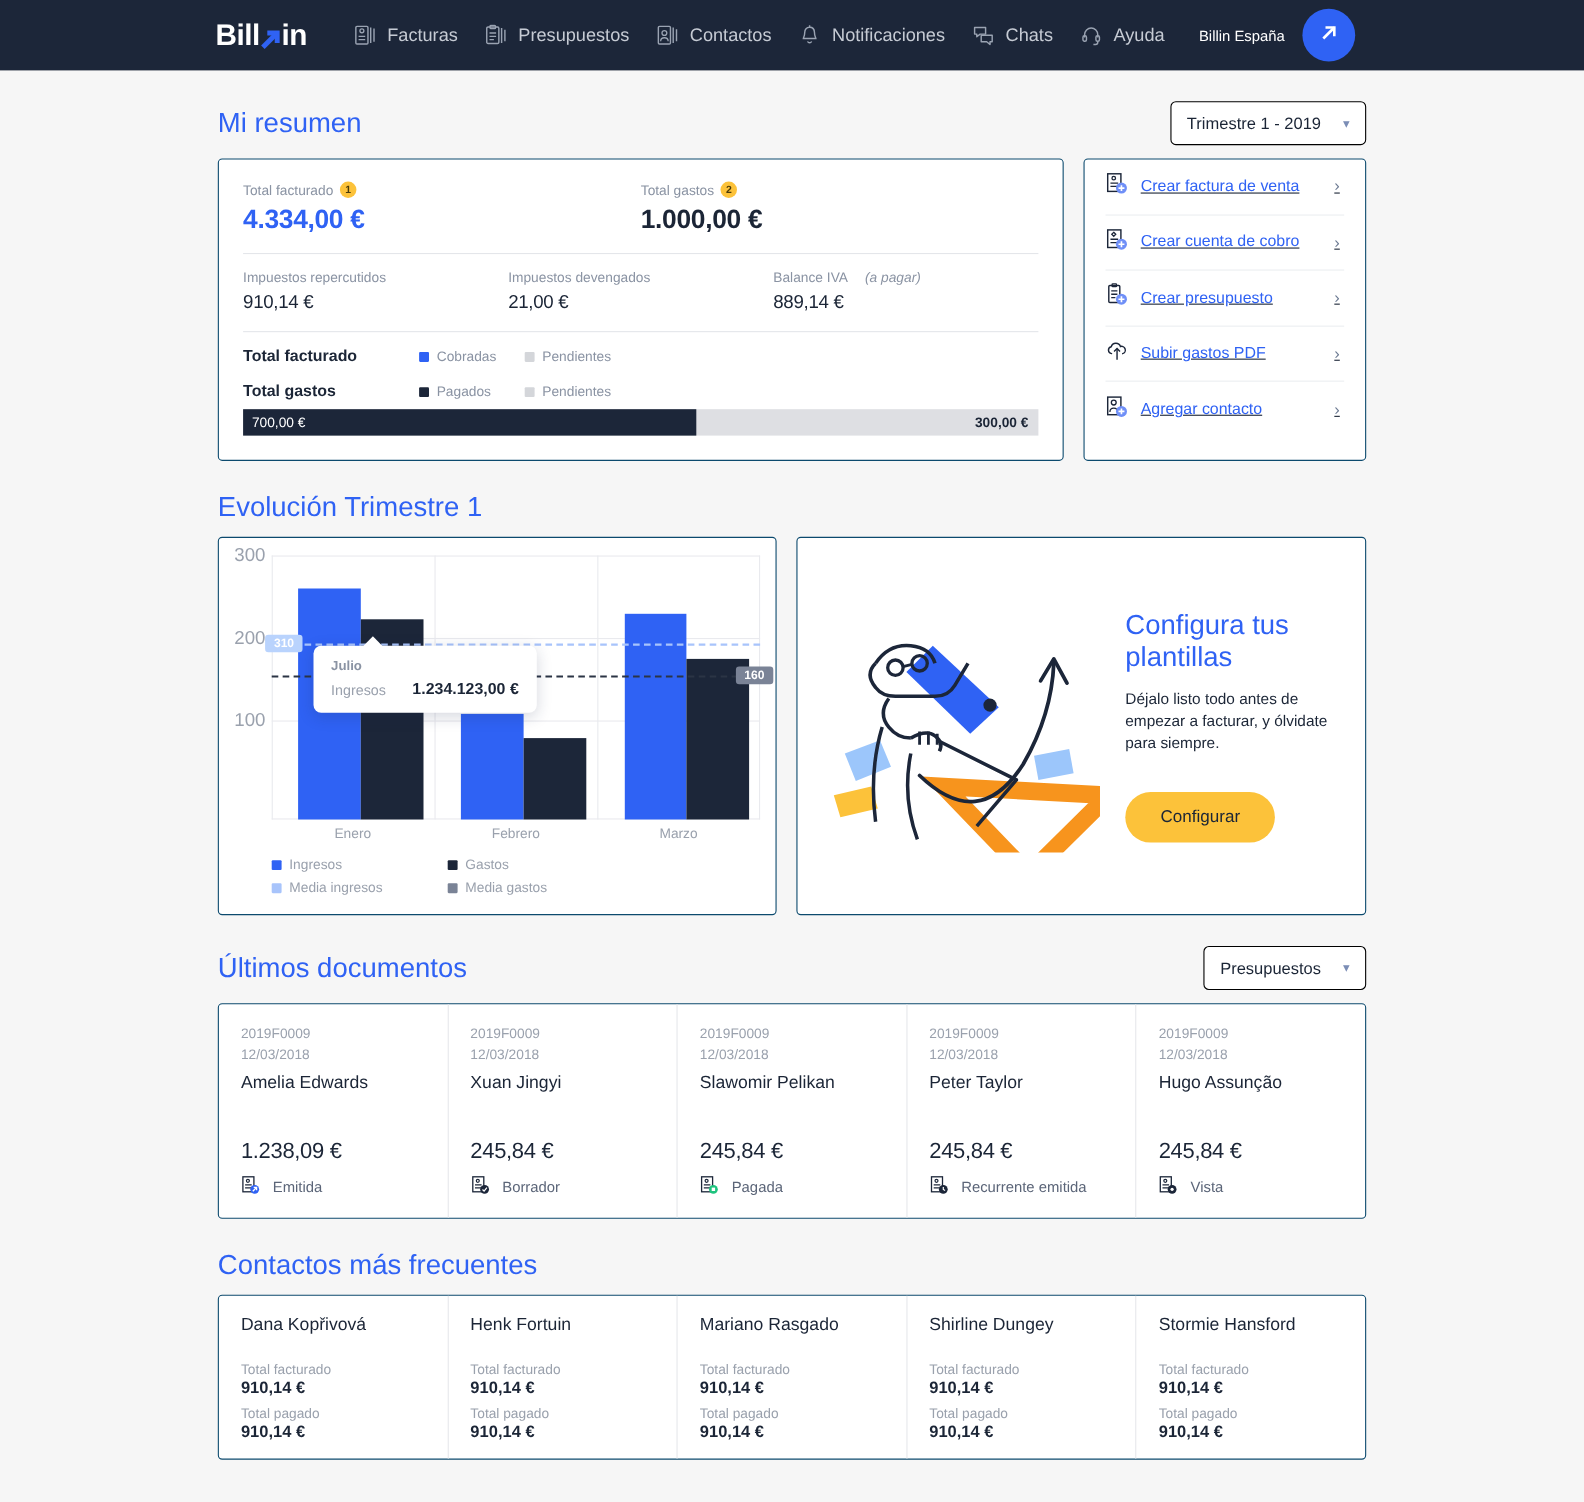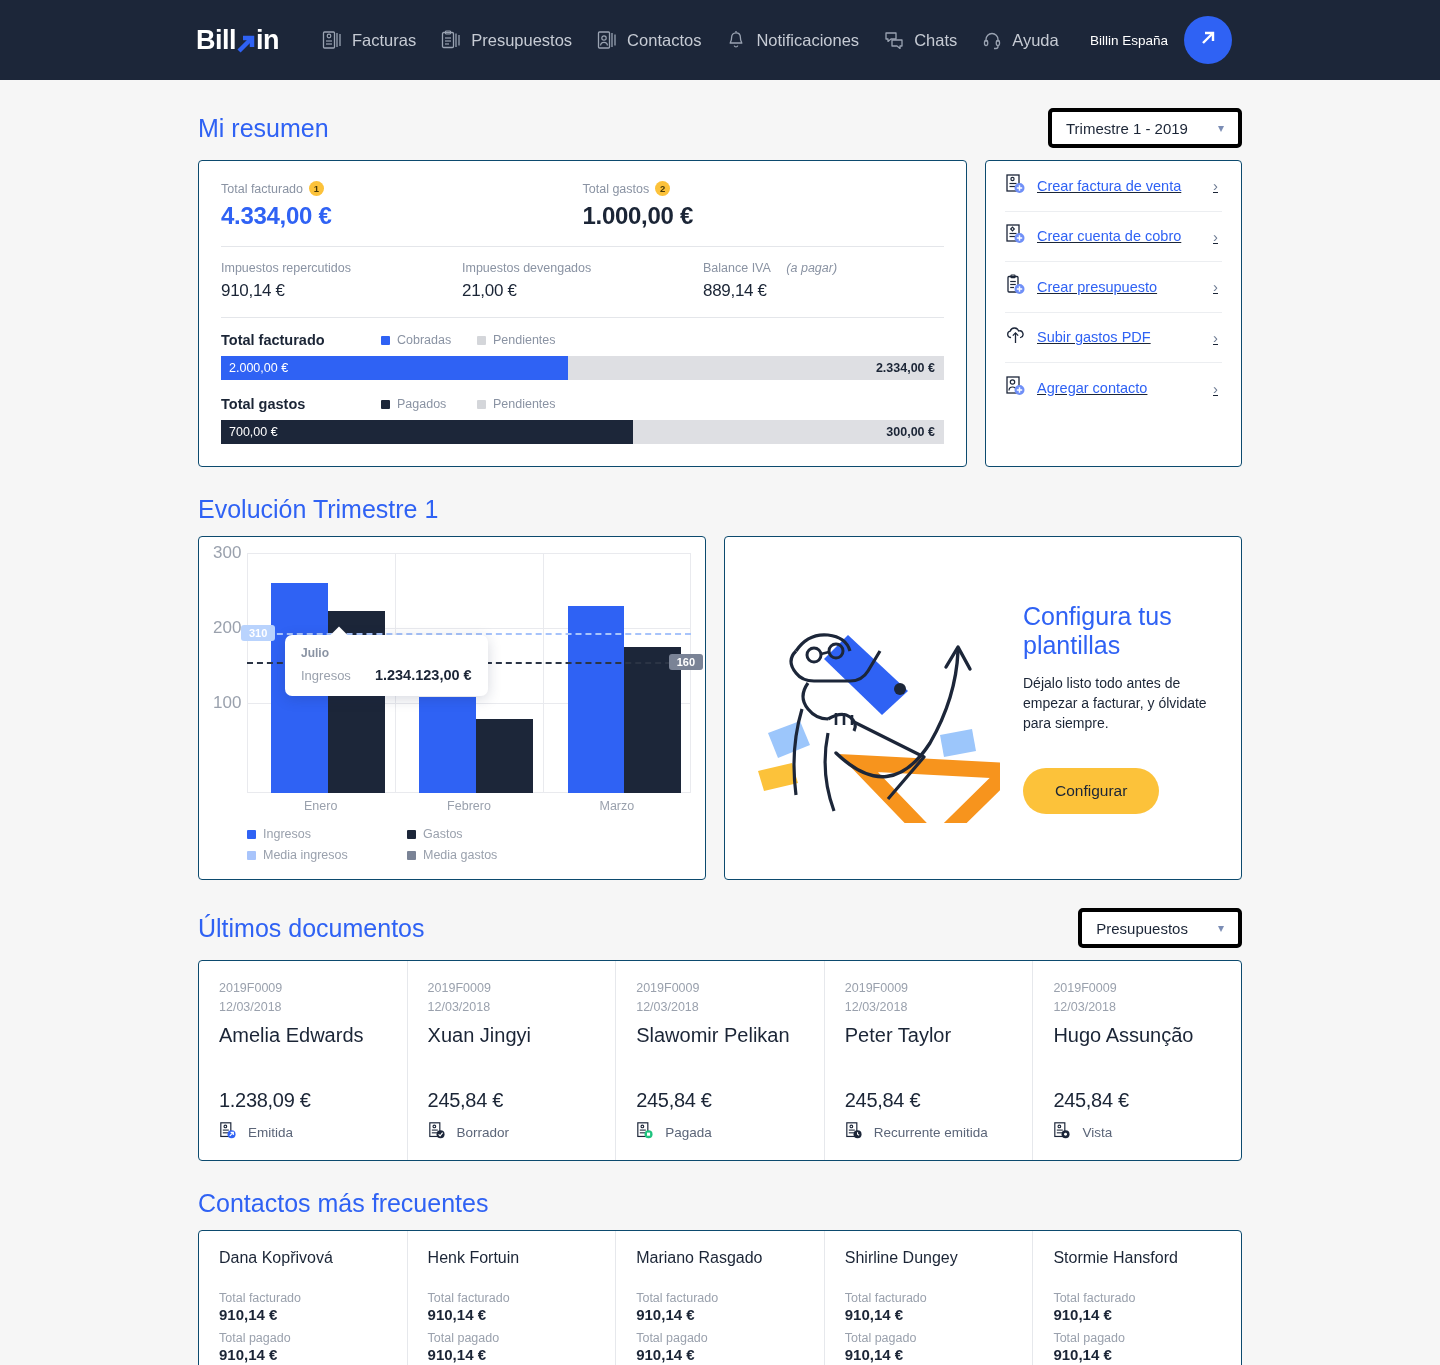--- a/index.html
+++ b/index.html
@@ -6,21 +6,21 @@
   html, body {
     width: 1440px; height: 1365px;
     background: #f6f6f6;
     font-family: "Liberation Sans", sans-serif;
     color: #1b2536;
     overflow: hidden;
   }
 
   
   .topnav {
-    height: 80px; width: 1440px;
+    height: 64px; width: 1440px;
     background: #1c2639;
     display: flex; align-items: center;
     padding: 0 208px 0 196px;
   }
   .logo { display: flex; align-items: center; font-size: 27px; font-weight: bold; letter-spacing: -0.5px; color: #fff; }
   .logo .arrow { display:inline-block; width: 20px; height: 22px; position: relative; top: 2px; }
   .nav-items { display: flex; align-items: center; margin-left: 42px; gap: 24px; flex: 1; }
   .nav-item { display: flex; align-items: center; gap: 9px; color: #c6cbd4; font-size: 16.5px; cursor: pointer; }
   .nav-item .ico { width: 22px; height: 22px; display: flex; align-items: center; justify-content: center; }
   .org-name { color: #fff; font-size: 13.5px; margin-right: 16px; white-space: nowrap; }
@@ -31,22 +31,22 @@
   }
 
   
   .page { padding: 0 198px; }
   .sec-head {
     display: flex; align-items: center; justify-content: space-between;
     padding-top: 28px; padding-bottom: 12px;
   }
   .sec-title { color: #2f62f4; font-size: 25px; font-weight: normal; }
   .select-box {
-    background: #fff; border: 4px solid #000000; border-radius: 5px;
-    height: 40px; display: flex; align-items: center; gap: 30px;
+    background: #fff; border: 1px solid #000000; border-radius: 5px;
+    height: 40px; display: flex; align-items: center; gap: 20px;
     padding: 0 14px; font-size: 15px; color: #1b2536; cursor: pointer;
   }
   .chev { color: #7b8db5; font-size: 12px; }
 
   .card { background: #fff; border: 1px solid #0c4a6e; border-radius: 4px; }
 
   
   .summary-row { display: flex; gap: 18px; align-items: stretch; }
   .summary-card { flex: 0 0 769px; padding: 20px 22px 22px 22px; }
   .stats-grid { display: flex; }
@@ -123,21 +123,21 @@
     margin-top: 34px; background: #fcc23a; border: none; border-radius: 26px;
     height: 46px; padding: 0 32px; font-size: 15.5px; color: #1b2536;
     font-family: "Liberation Sans", sans-serif; cursor: pointer;
   }
 
   
   .grid5 { display: flex; }
   .gcell { flex: 1; padding: 18px 20px 16px 20px; border-right: 1px solid #e6e8ec; }
   .gcell:last-child { border-right: none; }
   .doc-meta { font-size: 12.5px; color: #9aa1ad; line-height: 1.55; }
-  .doc-name { font-size: 20px; margin-top: 6px; }
+  .doc-name { font-size: 16px; margin-top: 6px; }
   .doc-amount { font-size: 20px; font-weight: normal; margin-top: 42px; letter-spacing: -0.3px; }
   .doc-status { display: flex; align-items: center; gap: 9px; margin-top: 9px; font-size: 13.5px; color: #5b6578; }
 
   .c-name { font-size: 16px; }
   .c-lbl { font-size: 12.5px; color: #9aa1ad; margin-top: 24px; }
   .c-lbl.tight { margin-top: 8px; }
   .c-val { font-size: 15px; font-weight: bold; margin-top: 1px; }
 </style>
 </head>
 <body>
@@ -287,26 +287,20 @@
         <div class="barblock-head">
           <div class="barblock-title">Total facturado</div>
           <div class="lg">
             <span class="sw" style="background:#2f62f4"></span>
             <span>Cobradas</span>
           </div>
           <div class="lg">
             <span class="sw" style="background:#d4d6da"></span>
             <span>Pendientes</span>
           </div>
-        </div>
-        <div class="bar-track">
-          <div class="bar-fill" style="width:48%;background:#2f62f4">
-            <span>2.000,00 €</span>
-          </div>
-          <div class="bar-rest">2.334,00 €</div>
         </div>
       </div>
 
       <div class="barblock" style="margin-top:16px">
         <div class="barblock-head">
           <div class="barblock-title">Total gastos</div>
           <div class="lg">
             <span class="sw" style="background:#1c2639"></span>
             <span>Pagados</span>
           </div>

